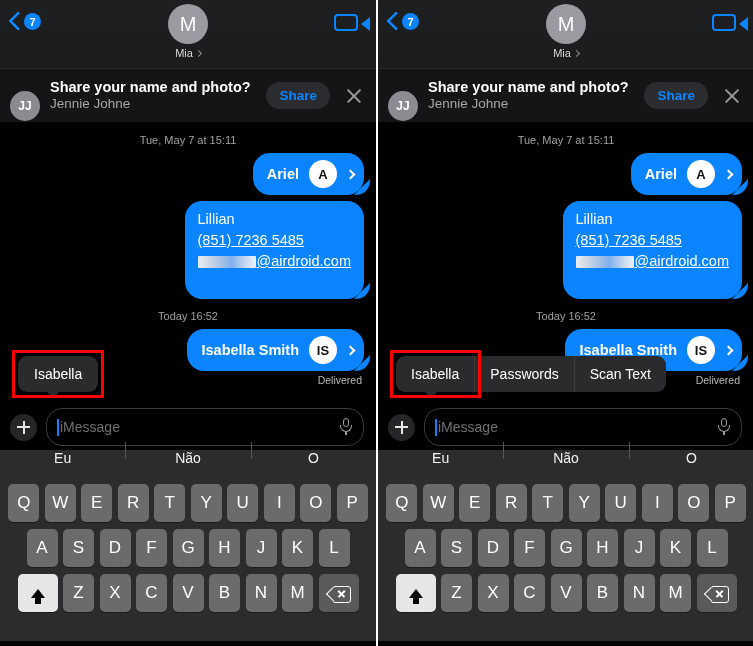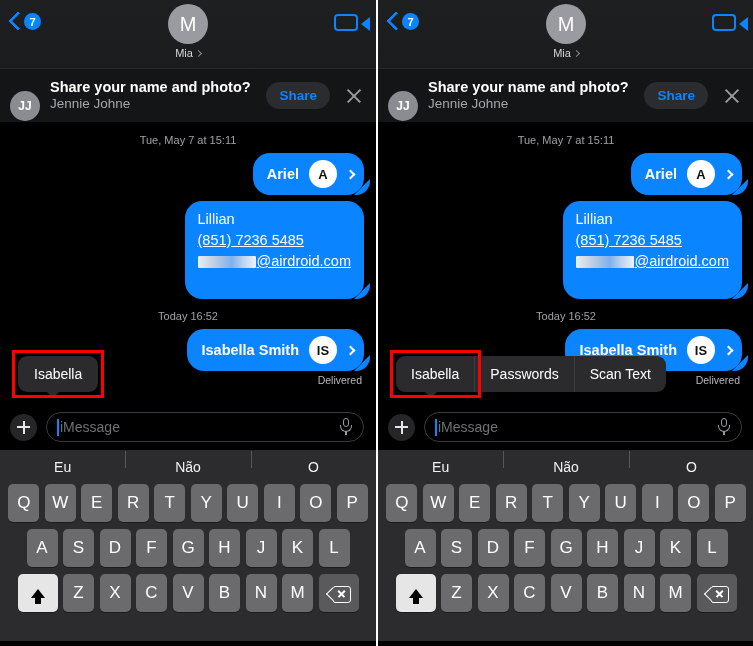--- a/index.html
+++ b/index.html
@@ -269,21 +269,21 @@
     background: #262628;
     flex: 0 0 27px;
     position: relative; cursor: pointer;
   }
   .plus-btn::before, .plus-btn::after {
     content: ""; position: absolute; background: #e6e6e8;
   }
   .plus-btn::before { left: 7px; top: 12.5px; width: 13px; height: 2px; }
   .plus-btn::after  { left: 12.5px; top: 7px; width: 2px; height: 13px; }
   .textfield {
-    flex: 1; height: 30px;
+    flex: 1; height: 38px;
     border: 1px solid #3a3b3e;
     border-radius: 16px;
     display: flex; align-items: center;
     padding: 0 10px 0 10px;
     position: relative;
   }
   .caret {
     width: 2px; height: 17px; background: #0a84ff;
     margin-right: 1px;
   }
@@ -310,21 +310,21 @@
     width: 1.3px; height: 4px; background: #9a9b9f;
   }
 
   
   .keyboard {
     background: #2c2c2e;
     height: 191px;
     padding-top: 0;
   }
   .suggest {
-    display: flex; align-items: center;
+    display: flex; align-items: flex-start;
     height: 34px;
   }
   .sug {
     flex: 1; text-align: center;
     color: #f2f2f4; font-size: 14px;
     cursor: pointer;
     position: relative;
   }
   .sug + .sug::before {
     content: ""; position: absolute; left: 0; top: -8px;

